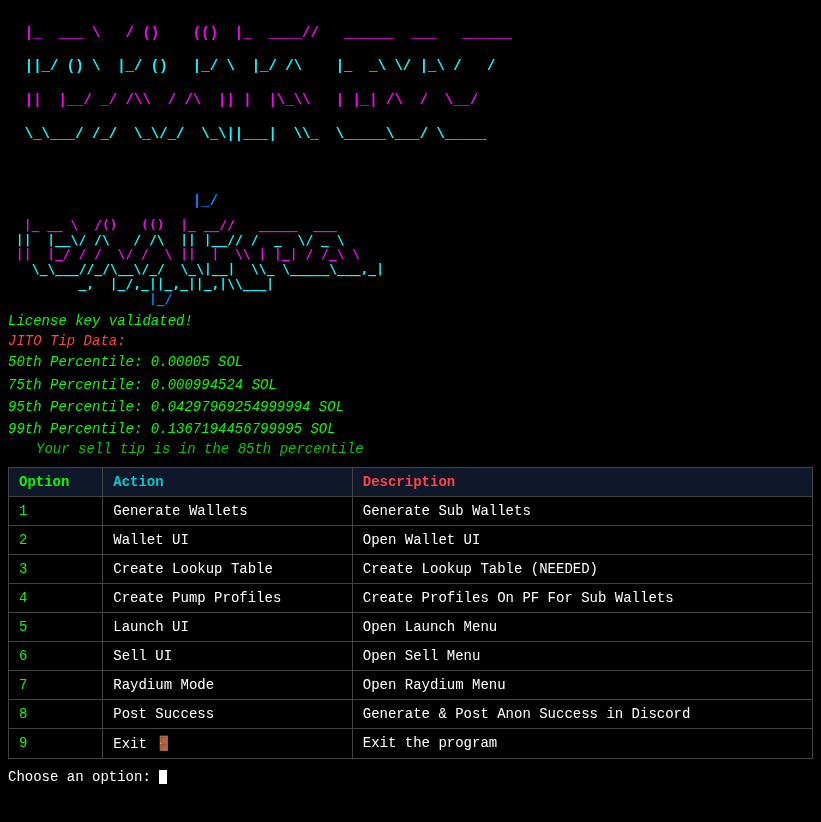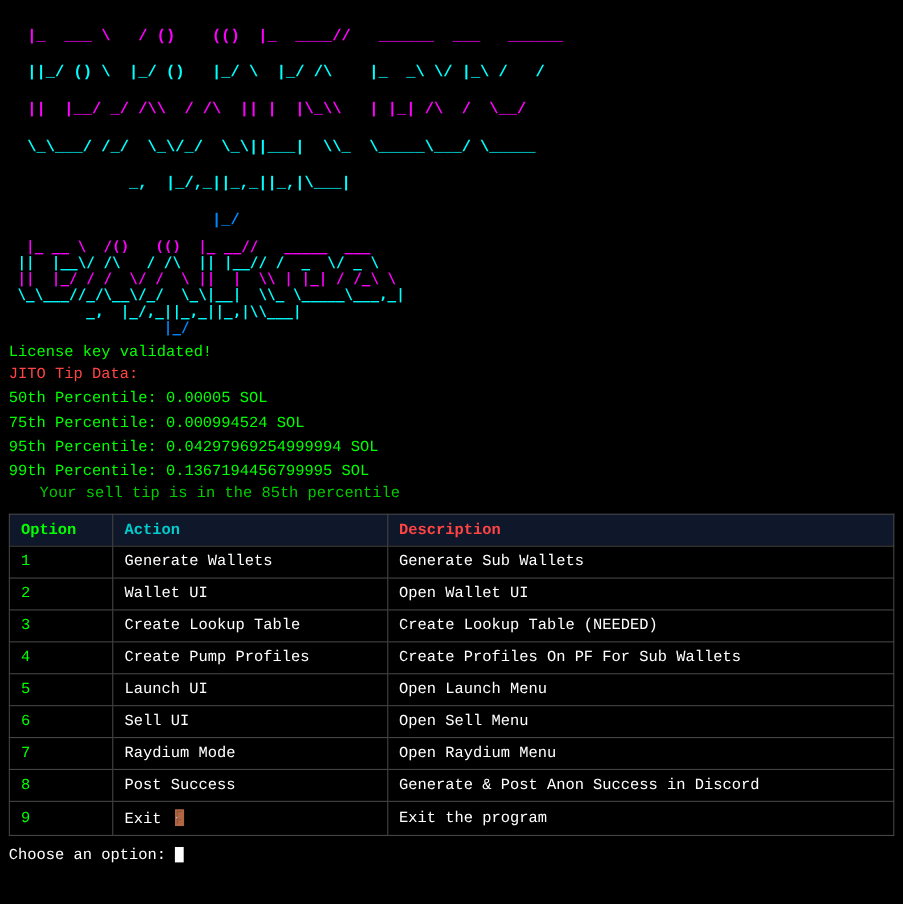--- a/index.html
+++ b/index.html
@@ -28,20 +28,21 @@
 
     .ascii-line-1 { color: #ff00ff; }
     .ascii-line-2 { color: #00ffff; }
     .ascii-line-3 { color: #ff00ff; }
     .ascii-line-4 { color: #00ffff; }
     .ascii-line-5 { color: #00ffff; }
     .ascii-line-6 { color: #0088ff; }
 
     .info-section {
       margin-bottom: 10px;
+      font-style: italic;
     }
 
     .license-valid {
       color: #00ff00;
       margin-bottom: 4px;
     }
 
     .jito-label {
       color: #ff4444;
       margin-bottom: 2px;
@@ -117,28 +118,28 @@
     }
   </style>
 </head>
 <body>
 
 <div class="ascii-art">
 <span class="ascii-line-1">  |_  ___ \   / ()    (()  |_  ____//   ______  ___   ______ </span><br>
 <span class="ascii-line-2">  ||_/ () \  |_/ ()   |_/ \  |_/ /\    |_  _\ \/ |_\ /   /  </span><br>
 <span class="ascii-line-3">  ||  |__/ _/ /\\  / /\  || |  |\_\\   | |_| /\  /  \__/ </span><br>
 <span class="ascii-line-4">  \_\___/ /_/  \_\/_/  \_\||___|  \\_  \_____\___/ \_____</span><br>
-<span class="ascii-line-5">             _,  |_/,_||_,_||_,|\___|</span><br>
+<br>
 <span class="ascii-line-6">                      |_/</span>
 </div>
 
 <pre class="ascii-art" style="color:#ff00ff; font-size:13px; line-height:1.15; margin-bottom:6px;"><span style="color:#ff00ff;">  |_ __ \  /()   (()  |_ __//   _____  ___</span>
 <span style="color:#00ffff;"> ||  |__\/ /\   / /\  || |__// /  _  \/ _ \</span>
 <span style="color:#ff00ff;"> ||  |_/ / /  \/ /  \ ||  |  \\ | |_| / /_\ \</span>
-<span style="color:#00ffff;"> \_\___//_/\__\/_/  \_\|__|  \\_ \_____\___,_|</span>
+<span style="color:#00ffff;margin-left:16px;"> \_\___//_/\__\/_/  \_\|__|  \\_ \_____\___,_|</span>
 <span style="color:#00ffff;">         _,  |_/,_||_,_||_,|\\___|</span>
 <span style="color:#0088ff;">                  |_/</span></pre>
 
 <div class="info-section">
   <div class="license-valid">License key validated!</div>
   <div class="jito-label">JITO Tip Data:</div>
   <div class="tip-data">50th Percentile: 0.00005 SOL</div>
   <div class="tip-data">75th Percentile: 0.000994524 SOL</div>
   <div class="tip-data">95th Percentile: 0.04297969254999994 SOL</div>
   <div class="tip-data">99th Percentile: 0.1367194456799995 SOL</div>

